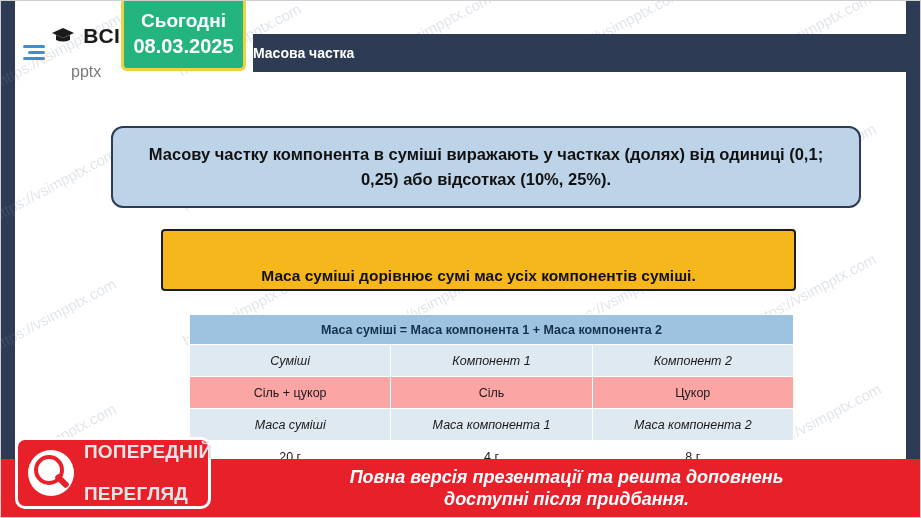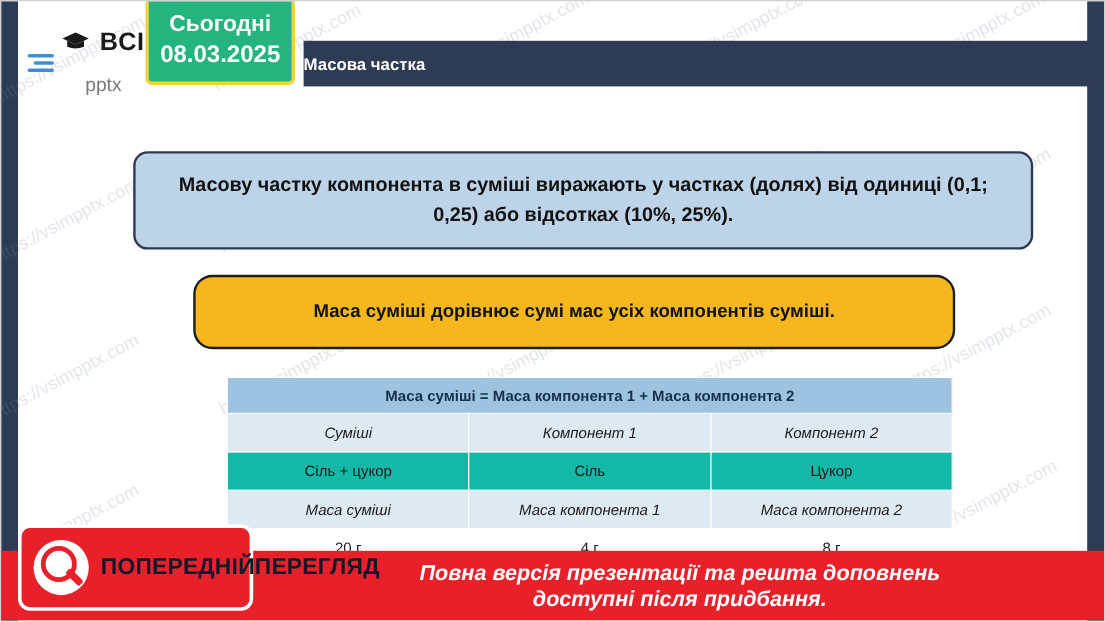--- a/index.html
+++ b/index.html
@@ -148,23 +148,23 @@
 
   
   .yellow-box {
     position: absolute;
     left: 160px;
     top: 228px;
     width: 635px;
     height: 62px;
     background: #f5b71c;
     border: 2px solid #1d1d1d;
-    border-radius: 16px;
-    display: flex;
-    align-items: center;
+    border-radius: 4px;
+    display: flex;
+    align-items: flex-end;
     justify-content: center;
     box-sizing: border-box;
     padding: 4px 18px;
     text-align: center;
     color: #111111;
     font-size: 15.5px;
     font-weight: bold;
   }
 
   
@@ -185,21 +185,21 @@
     padding: 2px 4px;
   }
   .tbl tr.head td {
     background: #9ec3e0;
     font-weight: bold;
     font-size: 12.5px;
     color: #13304e;
     height: 25px;
   }
   .tbl tr.r-light td { background: #dfe9f2; font-style: italic; }
-  .tbl tr.r-white td { background: #14b8a6; }
+  .tbl tr.r-white td { background: #fca5a5; }
   .tbl tr.r-light2 td { background: #dfe9f2; font-style: italic; }
   .tbl tr.r-white2 td { background: #ffffff; }
 
   
   .bottom-banner {
     position: absolute;
     left: 0;
     bottom: 0;
     width: 921px;
     height: 58px;
@@ -258,26 +258,27 @@
     width: 6px;
     height: 16px;
     background: #e8202a;
     transform: rotate(-45deg);
     right: 9px;
     bottom: 7px;
     border-radius: 2px;
   }
   .preview-text {
     display: flex;
-    flex-direction: row;
+    flex-direction: column;
     line-height: 1.05;
-    color: #0f172a;
+    color: #e5e5e5;
     font-weight: bold;
     font-size: 19px;
     letter-spacing: .2px;
+    gap: 22px;
   }
 
   
   .wm {
     position: absolute;
     color: rgba(120,135,160,0.22);
     font-size: 15px;
     transform: rotate(-28deg);
     white-space: nowrap;
     pointer-events: none;

